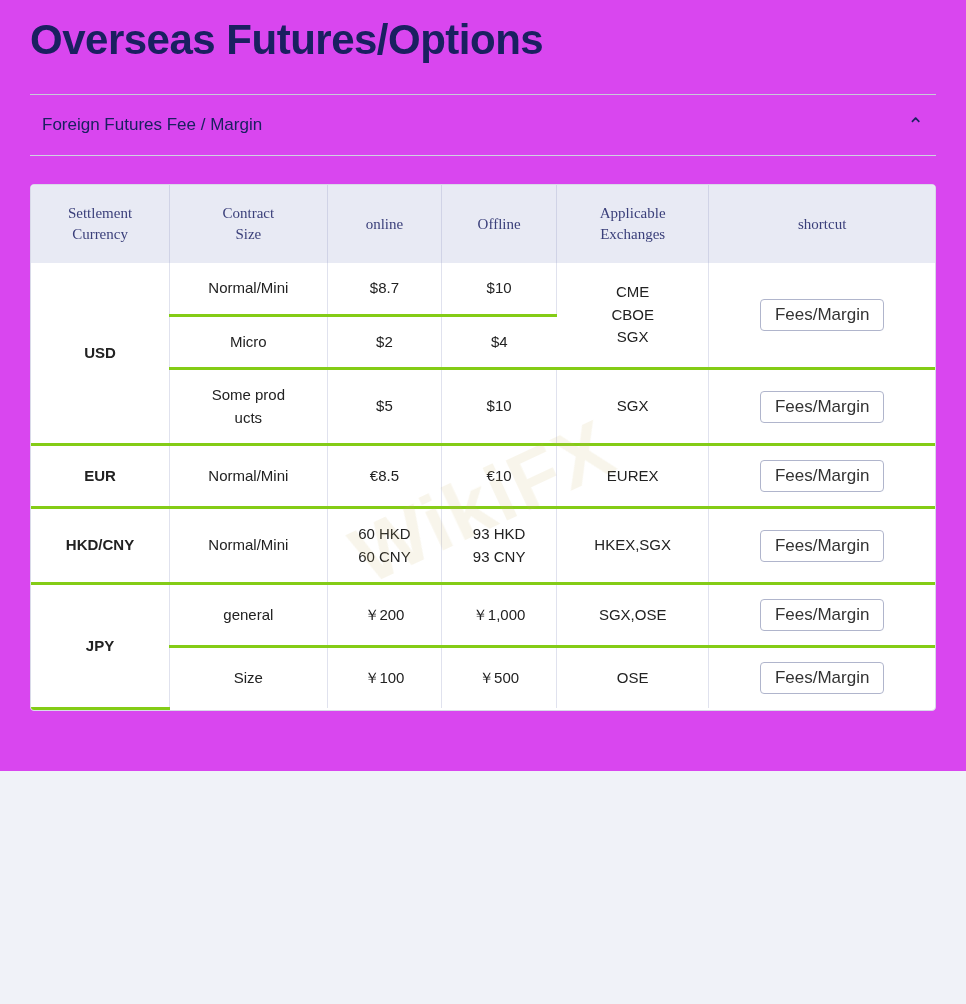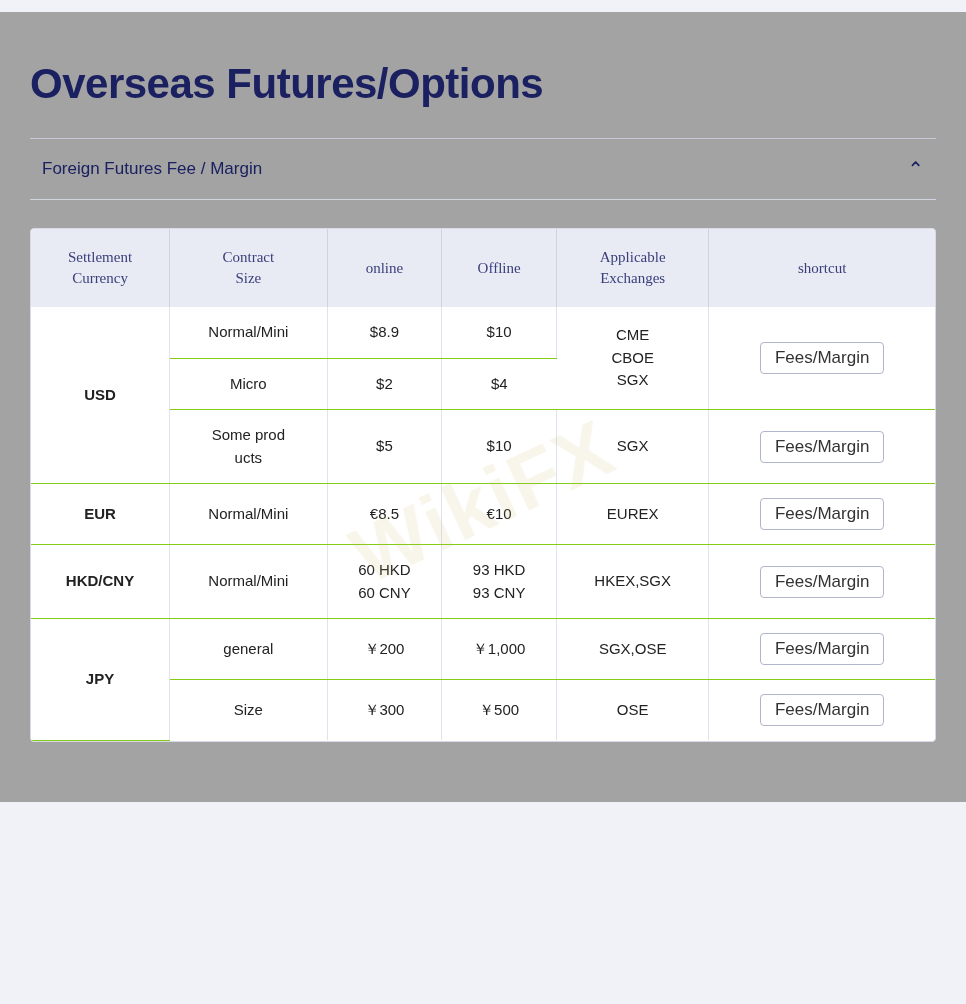--- a/index.html
+++ b/index.html
@@ -6,24 +6,24 @@
 
     body {
       background-color: #f0f2f8;
       font-family: 'Segoe UI', Arial, sans-serif;
       color: #222;
       min-height: 1004px;
       padding: 0;
     }
 
     .page-container {
-      background: #a3a3a3;
+      background: #d946ef;
       max-width: 966px;
-      margin: 12px auto;
-      padding: 48px 30px 60px 30px;
+      margin: 0 auto;
+      padding: 16px 30px 60px 30px;
     }
 
     .page-title {
       font-size: 42px;
       font-weight: 700;
       color: #1a2060;
       margin-bottom: 30px;
       letter-spacing: -0.5px;
     }
 
@@ -89,21 +89,21 @@
     th:last-child {
       border-right: none;
     }
 
     td {
       padding: 14px 10px;
       font-size: 15px;
       color: #222;
       text-align: center;
       border-right: 1px solid #e0e2ee;
-      border-bottom: 1px solid #84cc16;
+      border-bottom: 3px solid #84cc16;
       line-height: 1.5;
       vertical-align: middle;
     }
 
     td:last-child {
       border-right: none;
     }
 
     tbody tr:last-child td {
       border-bottom: none;
@@ -163,21 +163,21 @@
           <th>Offline</th>
           <th>Applicable<br>Exchanges</th>
           <th>shortcut</th>
         </tr>
       </thead>
       <tbody>
 
         <tr>
           <td rowspan="3" class="rowspan-cell">USD</td>
           <td>Normal/Mini</td>
-          <td>$8.9</td>
+          <td>$8.7</td>
           <td>$10</td>
           <td rowspan="2" style="vertical-align:middle;">CME<br>CBOE<br>SGX</td>
           <td rowspan="2" style="vertical-align:middle;">
             <button class="fees-btn">Fees/Margin</button>
           </td>
         </tr>
         <tr>
           <td>Micro</td>
           <td>$2</td>
           <td>$4</td>
@@ -219,21 +219,21 @@
           <td>general</td>
           <td>￥200</td>
           <td>￥1,000</td>
           <td>SGX,OSE</td>
           <td>
             <button class="fees-btn">Fees/Margin</button>
           </td>
         </tr>
         <tr>
           <td>Size</td>
-          <td>￥300</td>
+          <td>￥100</td>
           <td>￥500</td>
           <td>OSE</td>
           <td>
             <button class="fees-btn">Fees/Margin</button>
           </td>
         </tr>
       </tbody>
     </table>
   </div>
 </div>

